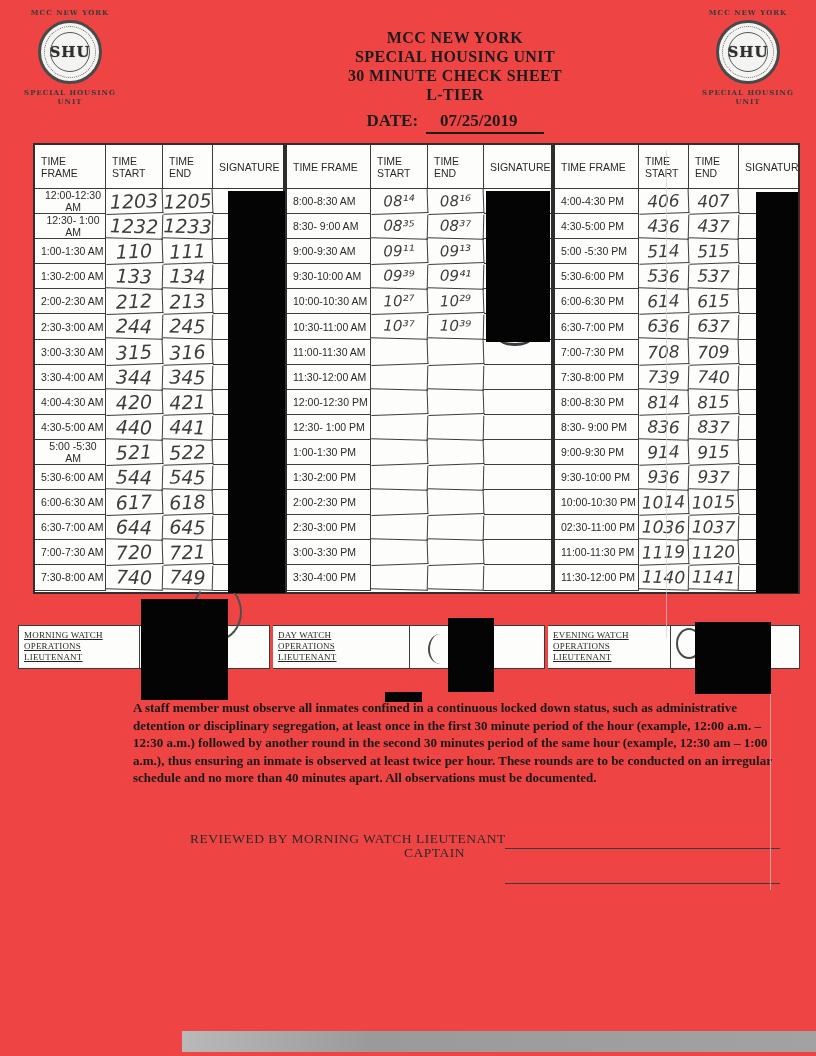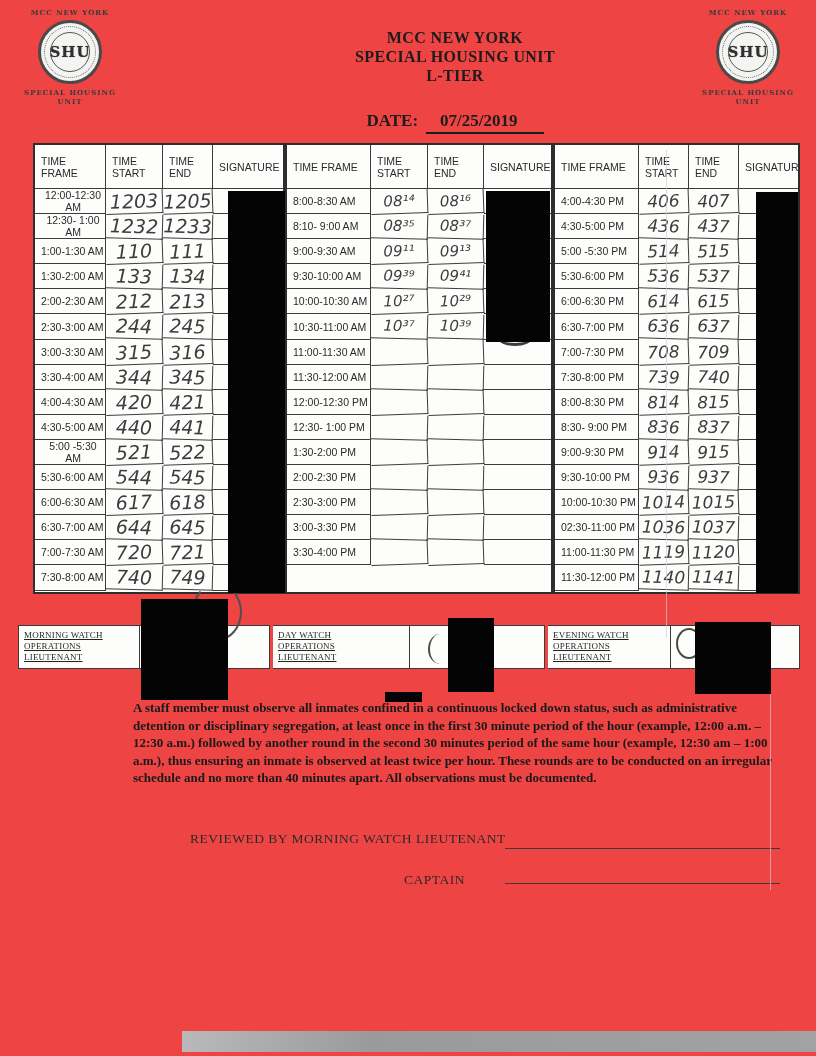--- a/index.html
+++ b/index.html
@@ -89,20 +89,21 @@
     <div class="logo-top">MCC NEW YORK</div>
     <div class="seal">
         <span>SHU</span>
       </div>
     <div class="logo-bottom">SPECIAL HOUSING UNIT</div>
   </div>
 
   <div class="titles">
     <div class="t">MCC NEW YORK</div>
     <div class="t">SPECIAL HOUSING UNIT</div>
+    <div class="t">30 MINUTE CHECK SHEET</div>
     <div class="t">L-TIER</div>
   </div>
   <div class="dateline">
     <span>DATE:</span><span class="date-value">07/25/2019</span>
   </div>
 
   <div class="table-wrap">
     <div class="tsection s1">
       <div class="thead">
         <div class="cell h">TIME
@@ -222,21 +223,21 @@
         <div class="cell h">SIGNATURE</div>
       </div>
       <div class="tbody">
           <div class="trow">
             <div class="cell frame">8:00-8:30 AM</div>
             <div class="cell hw">08¹⁴</div>
             <div class="cell hw">08¹⁶</div>
             <div class="cell sig"></div>
           </div>
           <div class="trow">
-            <div class="cell frame">8:10- 9:00 AM</div>
+            <div class="cell frame">8:30- 9:00 AM</div>
             <div class="cell hw">08³⁵</div>
             <div class="cell hw">08³⁷</div>
             <div class="cell sig"></div>
           </div>
           <div class="trow">
             <div class="cell frame">9:00-9:30 AM</div>
             <div class="cell hw">09¹¹</div>
             <div class="cell hw">09¹³</div>
             <div class="cell sig"></div>
           </div>
@@ -271,20 +272,26 @@
             <div class="cell sig"></div>
           </div>
           <div class="trow">
             <div class="cell frame">12:00-12:30 PM</div>
             <div class="cell hw"></div>
             <div class="cell hw"></div>
             <div class="cell sig"></div>
           </div>
           <div class="trow">
             <div class="cell frame">12:30- 1:00 PM</div>
+            <div class="cell hw"></div>
+            <div class="cell hw"></div>
+            <div class="cell sig"></div>
+          </div>
+          <div class="trow">
+            <div class="cell frame">1:00-1:30 PM</div>
             <div class="cell hw"></div>
             <div class="cell hw"></div>
             <div class="cell sig"></div>
           </div>
           <div class="trow">
             <div class="cell frame">1:30-2:00 PM</div>
             <div class="cell hw"></div>
             <div class="cell hw"></div>
             <div class="cell sig"></div>
           </div>
@@ -449,20 +456,20 @@
     <div class="scell slabel dbl" style="width:123px;">EVENING WATCH
 OPERATIONS
 LIEUTENANT</div>
     <div class="scell" style="width:129px;"></div>
   </div>
 
   <div class="notice">A staff member must observe all inmates confined in a continuous locked down status, such as administrative detention or disciplinary segregation, at least once in the first 30 minute period of the hour (example, 12:00 a.m. – 12:30 a.m.) followed by another round in the second 30 minutes period of the same hour (example, 12:30 am – 1:00 a.m.), thus ensuring an inmate is observed at least twice per hour. These rounds are to be conducted on an irregular schedule and no more than 40 minutes apart. All observations must be documented.</div>
 
   <div class="review-label" style="left:190px;top:831px;">REVIEWED BY MORNING WATCH LIEUTENANT</div>
   <div class="sig-line" style="left:505px;top:847px;width:275px;"></div>
-  <div class="review-label" style="left:404px;top:872px;">CAPTAIN</div>
+  <div class="review-label" style="left:404px;top:845px;">CAPTAIN</div>
   <div class="sig-line" style="left:505px;top:882px;width:275px;"></div>
 
   <div class="scanline" style="left:666px;top:150px;height:488px;"></div>
   <div class="scanline" style="left:770px;top:640px;height:250px;"></div>
   <div class="scanband"></div>
 
 </div>
 
 </body></html>

